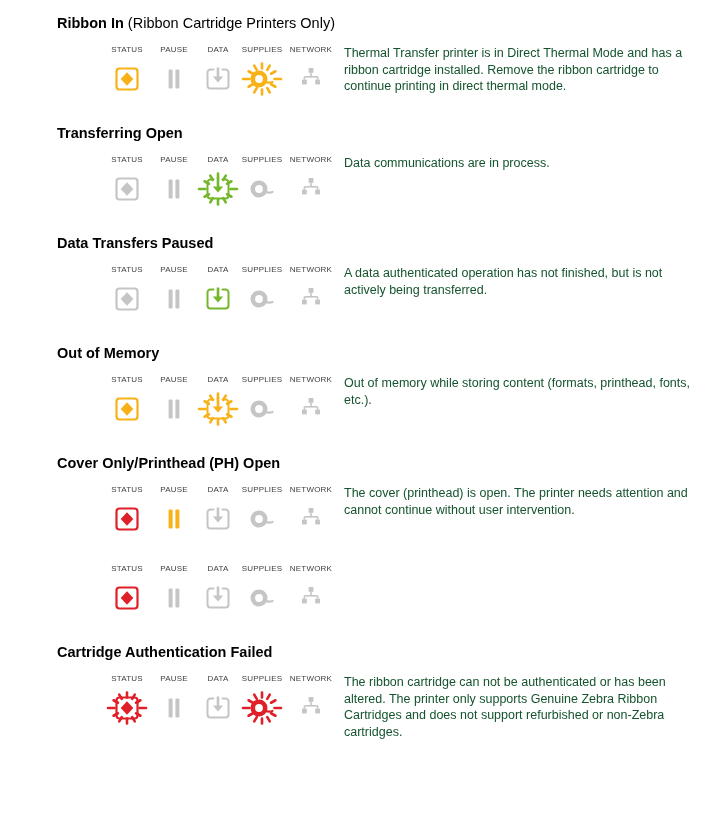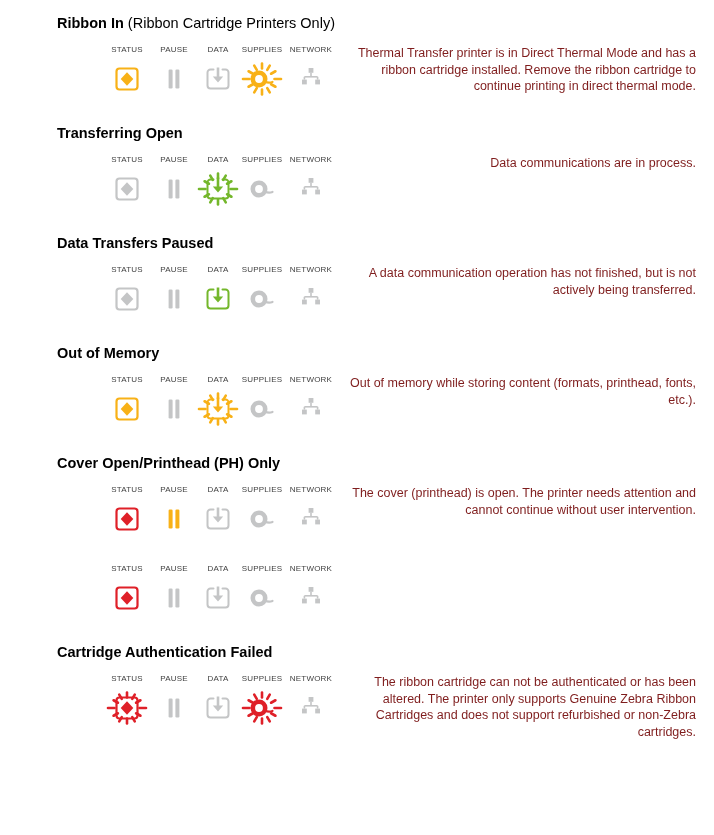--- a/index.html
+++ b/index.html
@@ -12,32 +12,32 @@
     font-family:"Liberation Sans", sans-serif;
     color:#111;
     overflow:hidden;
   }
   .section{padding-left:57px;margin-bottom:23px;}
   .heading{
     font-size:14.5px;line-height:18px;
     margin:0 0 13px 0;color:#000;font-weight:bold;
   }
   .title-note{font-weight:normal;}
-  .row{display:flex;align-items:flex-start;text-align:right;}
+  .row{display:flex;align-items:flex-start;}
   .panel{display:flex;margin-left:46px;flex:0 0 auto;}
   .cell{display:flex;flex-direction:column;align-items:center;}
   .label{
     font-size:8px;line-height:9px;color:#404040;
     letter-spacing:.2px;margin-bottom:3px;white-space:nowrap;
     font-weight:normal;
   }
   svg.led{width:48px;height:44px;overflow:visible;display:block;}
   .desc{
     margin-left:7px;width:352px;
-    font-size:12.5px;line-height:1.32;color:#7f1d1d;
+    font-size:12.5px;line-height:1.32;color:#14532d;
   }
 </style>
 </head>
 <body>
 
 <div class="page">
   <main id="sections">
       <section class="section">
         <h2 class="heading"><span class="title-bold">Ribbon In</span><span class="title-note"> (Ribbon Cartridge Printers Only)</span></h2>
         <div class="row">
@@ -200,21 +200,21 @@
                 <rect x="21.6" y="11" width="4.8" height="4.8" fill="#C4C5C6"></rect>
                 <line x1="24" y1="15.8" x2="24" y2="19.8" stroke="#C4C5C6" stroke-width="1.6"></line>
                 <line x1="17.4" y1="19.8" x2="30.6" y2="19.8" stroke="#C4C5C6" stroke-width="1.6"></line>
                 <line x1="17.4" y1="19.8" x2="17.4" y2="22.6" stroke="#C4C5C6" stroke-width="1.6"></line>
                 <line x1="30.6" y1="19.8" x2="30.6" y2="22.6" stroke="#C4C5C6" stroke-width="1.6"></line>
                 <rect x="15" y="22.6" width="4.8" height="4.8" fill="#C4C5C6"></rect>
                 <rect x="28.2" y="22.6" width="4.8" height="4.8" fill="#C4C5C6"></rect>
               </svg>
             </div>
           </div>
-          <div class="desc">A data communication operation has not finished, but is not actively being transferred.</div>
+          <div class="desc">A data authenticated operation has not finished, but is not actively being transferred.</div>
         </div>
       </section>
       <section class="section">
         <h2 class="heading"><span class="title-bold">Out of Memory</span><span class="title-note"></span></h2>
         <div class="row">
           <div class="panel">
             <div class="cell" style="width: 48px;">
               <div class="label">STATUS</div>
               <svg viewBox="0 0 48 44" class="led">
                 <rect x="13.5" y="11.5" width="21" height="21" rx="3" fill="none" stroke="#F8B117" stroke-width="2.2"></rect>
@@ -266,21 +266,21 @@
                 <line x1="30.6" y1="19.8" x2="30.6" y2="22.6" stroke="#C4C5C6" stroke-width="1.6"></line>
                 <rect x="15" y="22.6" width="4.8" height="4.8" fill="#C4C5C6"></rect>
                 <rect x="28.2" y="22.6" width="4.8" height="4.8" fill="#C4C5C6"></rect>
               </svg>
             </div>
           </div>
           <div class="desc">Out of memory while storing content (formats, printhead, fonts, etc.).</div>
         </div>
       </section>
       <section class="section">
-        <h2 class="heading"><span class="title-bold">Cover Open/Printhead (PH) Only</span><span class="title-note"></span></h2>
+        <h2 class="heading"><span class="title-bold">Cover Only/Printhead (PH) Open</span><span class="title-note"></span></h2>
         <div class="row">
           <div class="panel">
             <div class="cell" style="width: 48px;">
               <div class="label">STATUS</div>
               <svg viewBox="0 0 48 44" class="led">
                 <rect x="13.5" y="11.5" width="21" height="21" rx="3" fill="none" stroke="#DF2028" stroke-width="2.2"></rect>
                 <path d="M24 15.2 L30.3 22 L24 28.8 L17.7 22 Z" fill="#DF2028"></path>
               </svg>
             </div>
             <div class="cell" style="width: 46px;">

